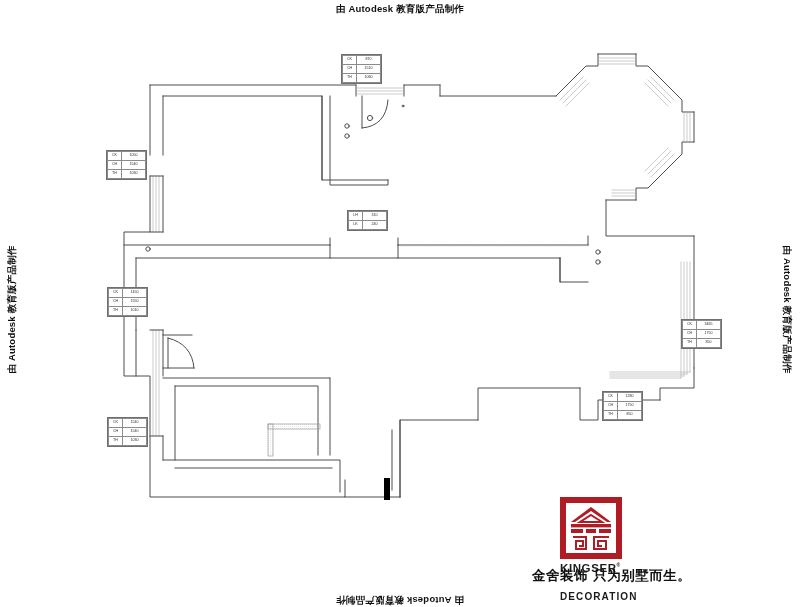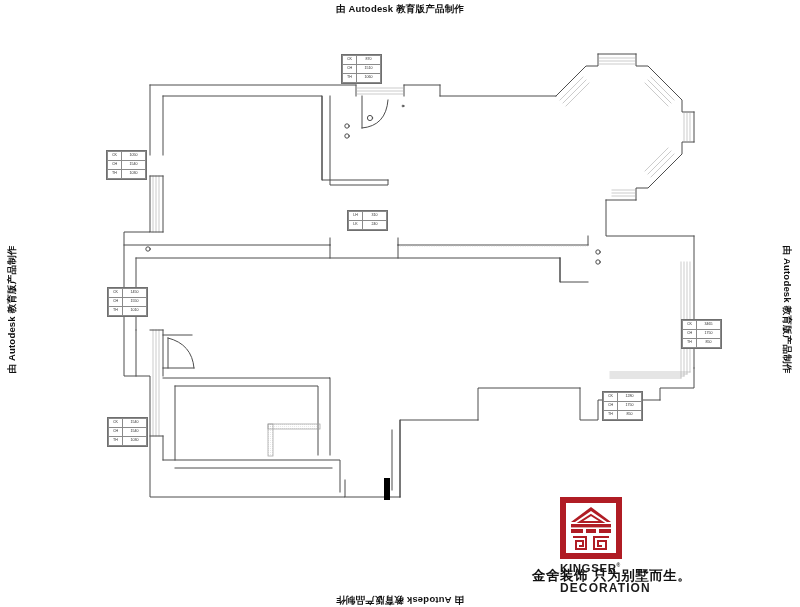--- a/index.html
+++ b/index.html
@@ -64,25 +64,25 @@
   #logo-word{
     margin-top:3px;
     font-size:11.5px;
     font-weight:bold;
     letter-spacing:.6px;
     color:#1b1b1b;
     line-height:1.05;
   }
   #logo-word sup{ font-size:5px; vertical-align:super; }
   #logo-sub{
-    font-size:12px;
+    font-size:10px;
     font-weight:bold;
     letter-spacing:1.1px;
     color:#1b1b1b;
-    margin-top:7px;
+    margin-top:17px;
   }
   #tagline{
     position:absolute; left:508px; top:567px;
     font-size:13.5px;
     font-weight:bold;
     color:#111111;
     letter-spacing:.5px;
     white-space:nowrap;
     font-family:"DejaVu Sans","Liberation Sans",sans-serif;
     margin-left:24px;

